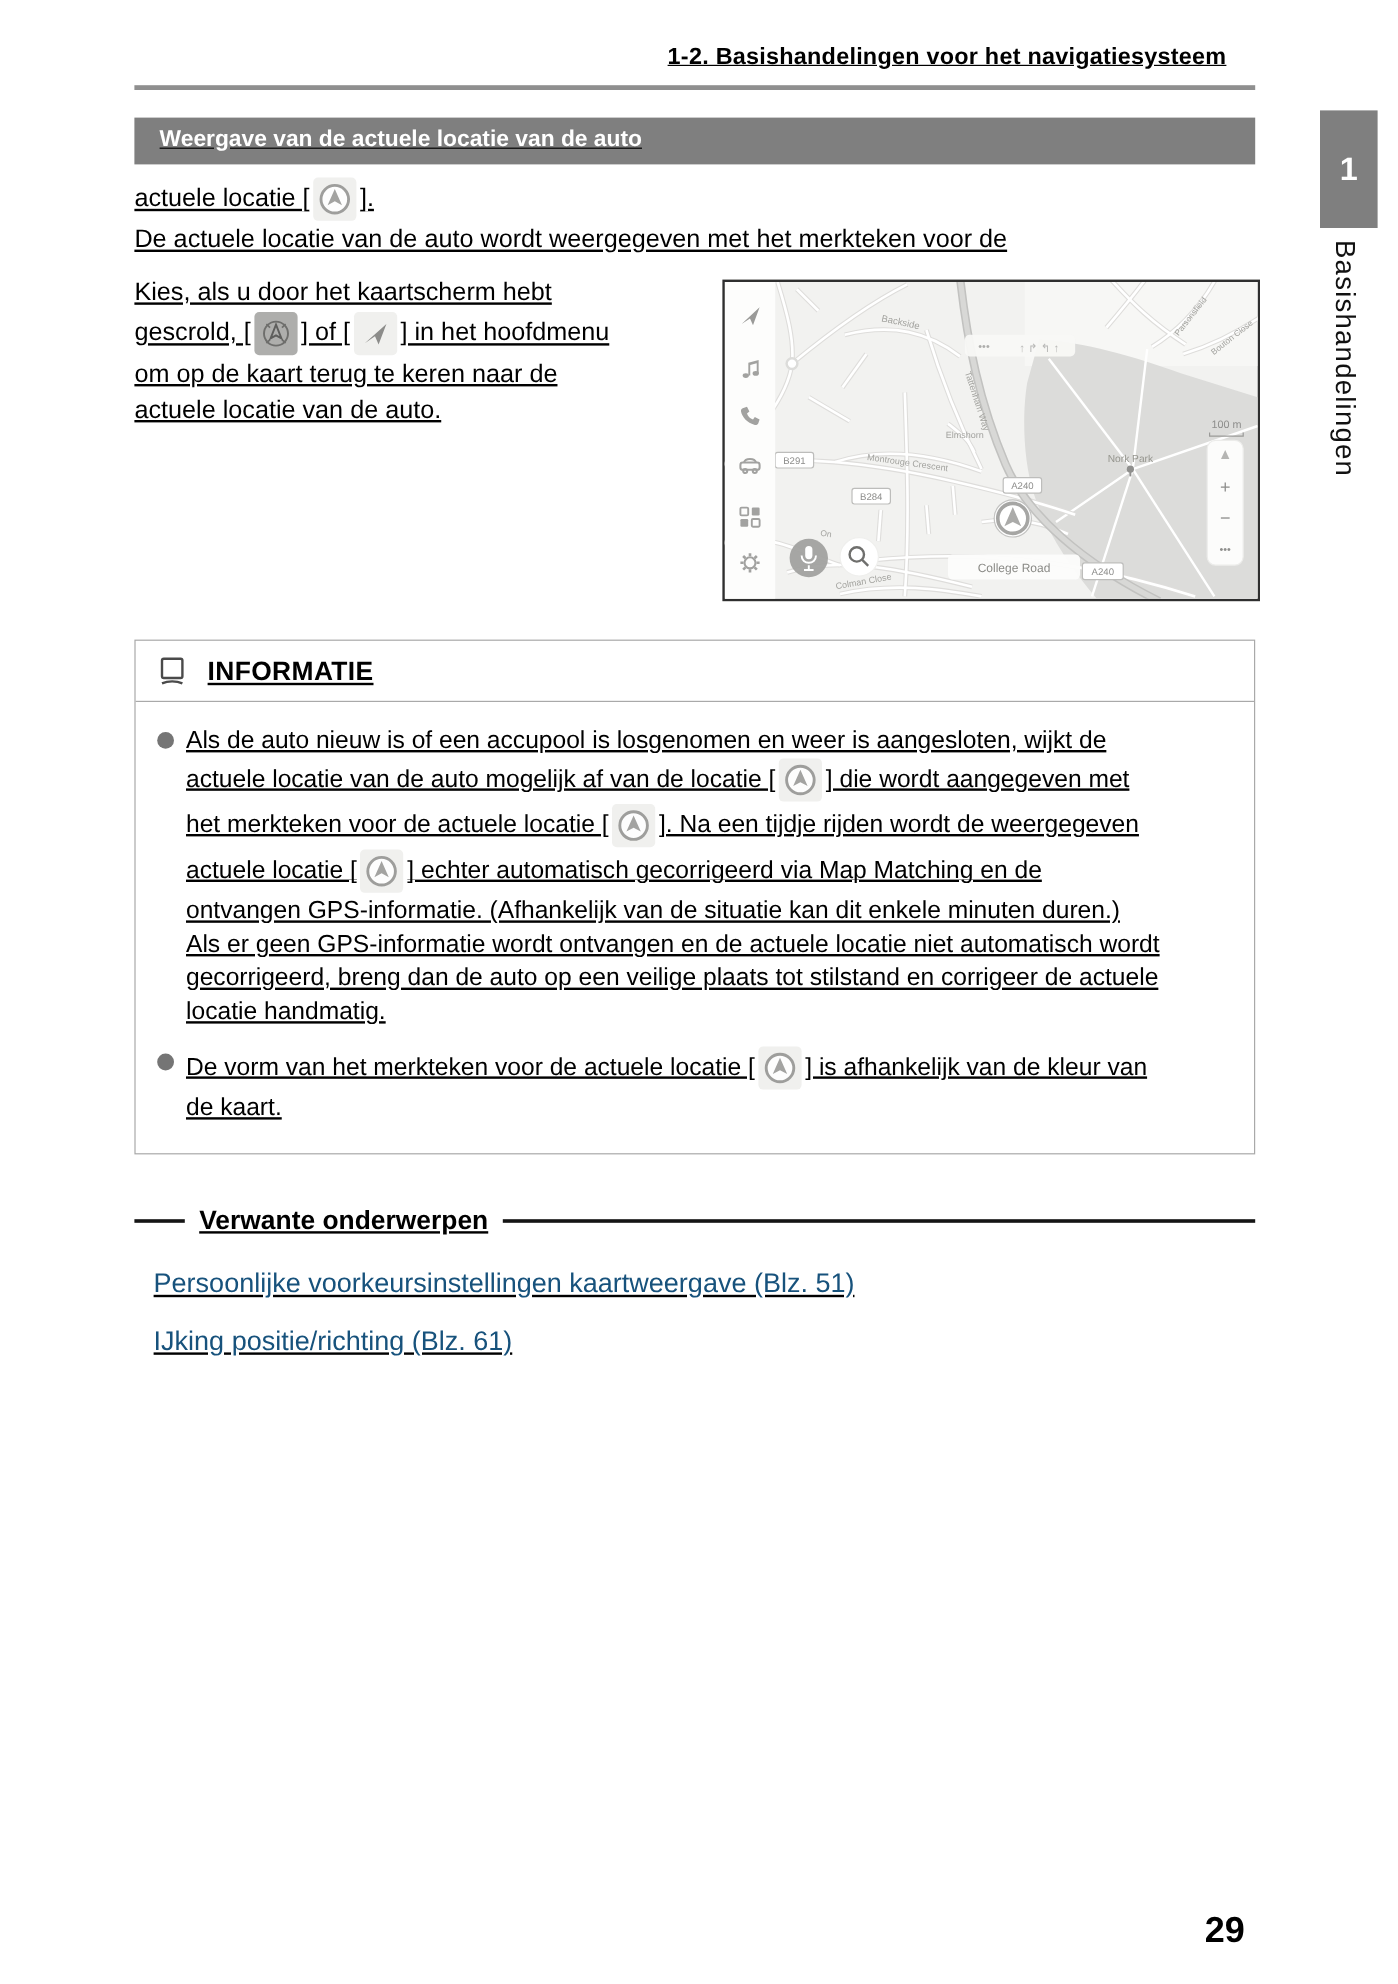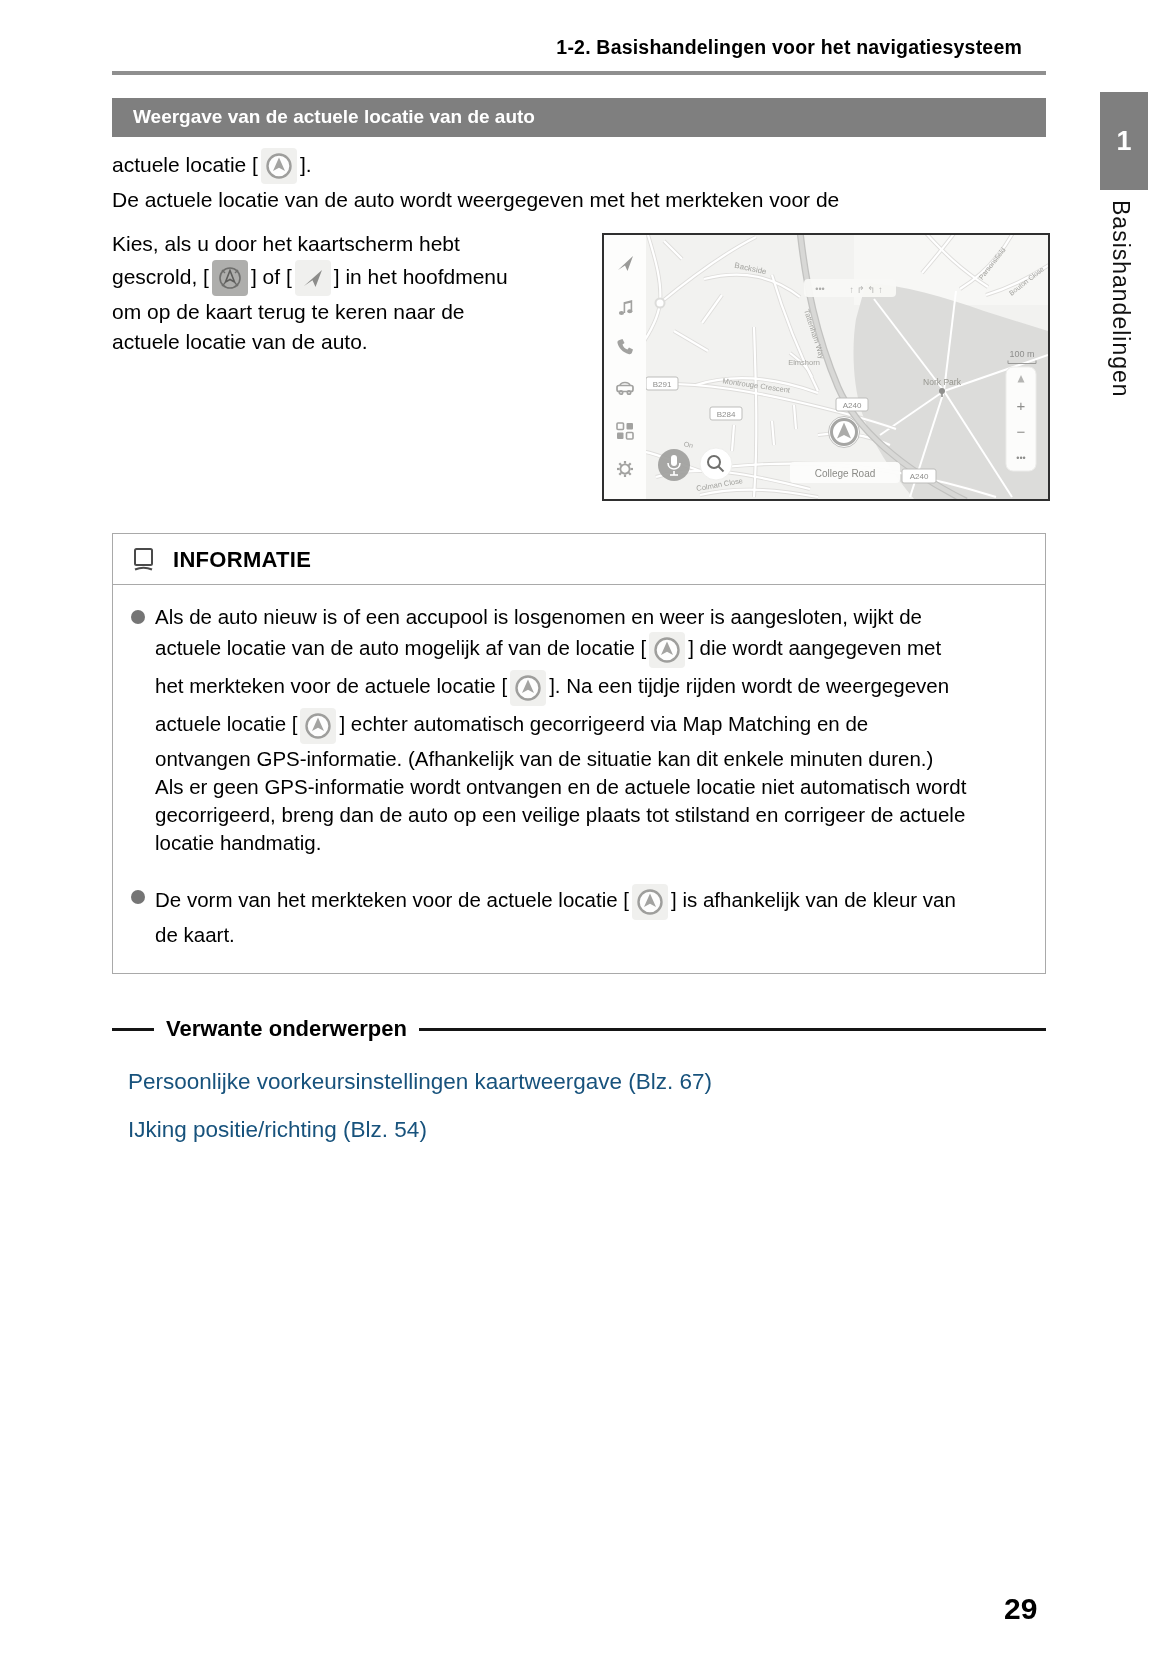--- a/index.html
+++ b/index.html
@@ -1,18 +1,18 @@
 <!DOCTYPE html>
 <html><head>
 <meta charset="utf-8">
 <style>
   html,body{margin:0;padding:0;background:#ffffff;}
   .page{position:relative;width:1165px;height:1653px;background:#fff;
         font-family:"Liberation Sans",sans-serif;color:#000;overflow:hidden;}
-  .content{position:absolute;left:112px;top:0;width:934px;}
+  .content{position:absolute;left:112px;top:0;width:934px;text-decoration:underline;}
   .doc-header{padding-top:36px;text-align:right;padding-right:24px;
               font-size:19.5px;font-weight:bold;letter-spacing:.2px;}
   .header-rule{height:4px;background:#8f8f8f;margin-top:12px;}
   .section-bar{margin-top:23px;background:#7f7f7f;color:#fff;
                font-size:19px;font-weight:bold;padding:8px 10px 9px 21px;}
   .body-text{font-size:21px;line-height:30px;}
   .ln{white-space:nowrap;}
   .intro{margin-top:10px;}
   .cols{display:flex;margin-top:14px;align-items:flex-start;}
   .col-text{width:460px;flex:none;}
@@ -24,21 +24,21 @@
   .bg-mid{background:#aeaeac;}
   
   .map-frame{flex:none;margin-left:30px;width:444px;height:264px;
              border:2px solid #2f2f2f;margin-top:4px;background:#f2f2f0;}
   
   .info-box{margin-top:32px;border:1px solid #a9a9a9;background:#fff;}
   .info-header{display:flex;align-items:center;gap:16px;
                padding:12px 18px 11px 18px;border-bottom:1px solid #a9a9a9;}
   .info-title{font-size:22px;font-weight:bold;letter-spacing:.3px;}
   .info-body{padding:18px 20px 22px 18px;font-size:20.5px;line-height:28px;}
-  .bullet{display:flex;align-items:flex-start;margin-bottom:26px;}
+  .bullet{display:flex;align-items:flex-start;margin-bottom:14px;}
   .bullet:last-child{margin-bottom:2px;}
   .dot{flex:none;width:14px;height:14px;border-radius:50%;background:#757575;
        margin:7px 10px 0 0;}
   
   .related{margin-top:42px;}
   .rel-head{display:flex;align-items:center;}
   .rel-dash{width:42px;height:3px;background:#151515;flex:none;}
   .rel-title{font-size:22px;font-weight:bold;margin:0 12px;white-space:nowrap;}
   .rel-line{flex:1;height:3px;background:#151515;}
   .rel-links{margin-top:16px;margin-left:16px;}
@@ -331,22 +331,22 @@
       </div>
     </div>
 
     <div class="related">
       <div class="rel-head">
         <span class="rel-dash"></span>
         <span class="rel-title">Verwante onderwerpen</span>
         <span class="rel-line"></span>
       </div>
       <div class="rel-links">
-        <a>Persoonlijke voorkeursinstellingen kaartweergave (Blz. 67)</a>
-        <a>IJking positie/richting (Blz. 54)</a>
+        <a>Persoonlijke voorkeursinstellingen kaartweergave (Blz. 51)</a>
+        <a>IJking positie/richting (Blz. 61)</a>
       </div>
     </div>
   </div>
 
   <div class="chapter-tab">1</div>
   <div class="chapter-label">Basishandelingen</div>
 
   <div class="page-number">29</div>
 </div>
 

